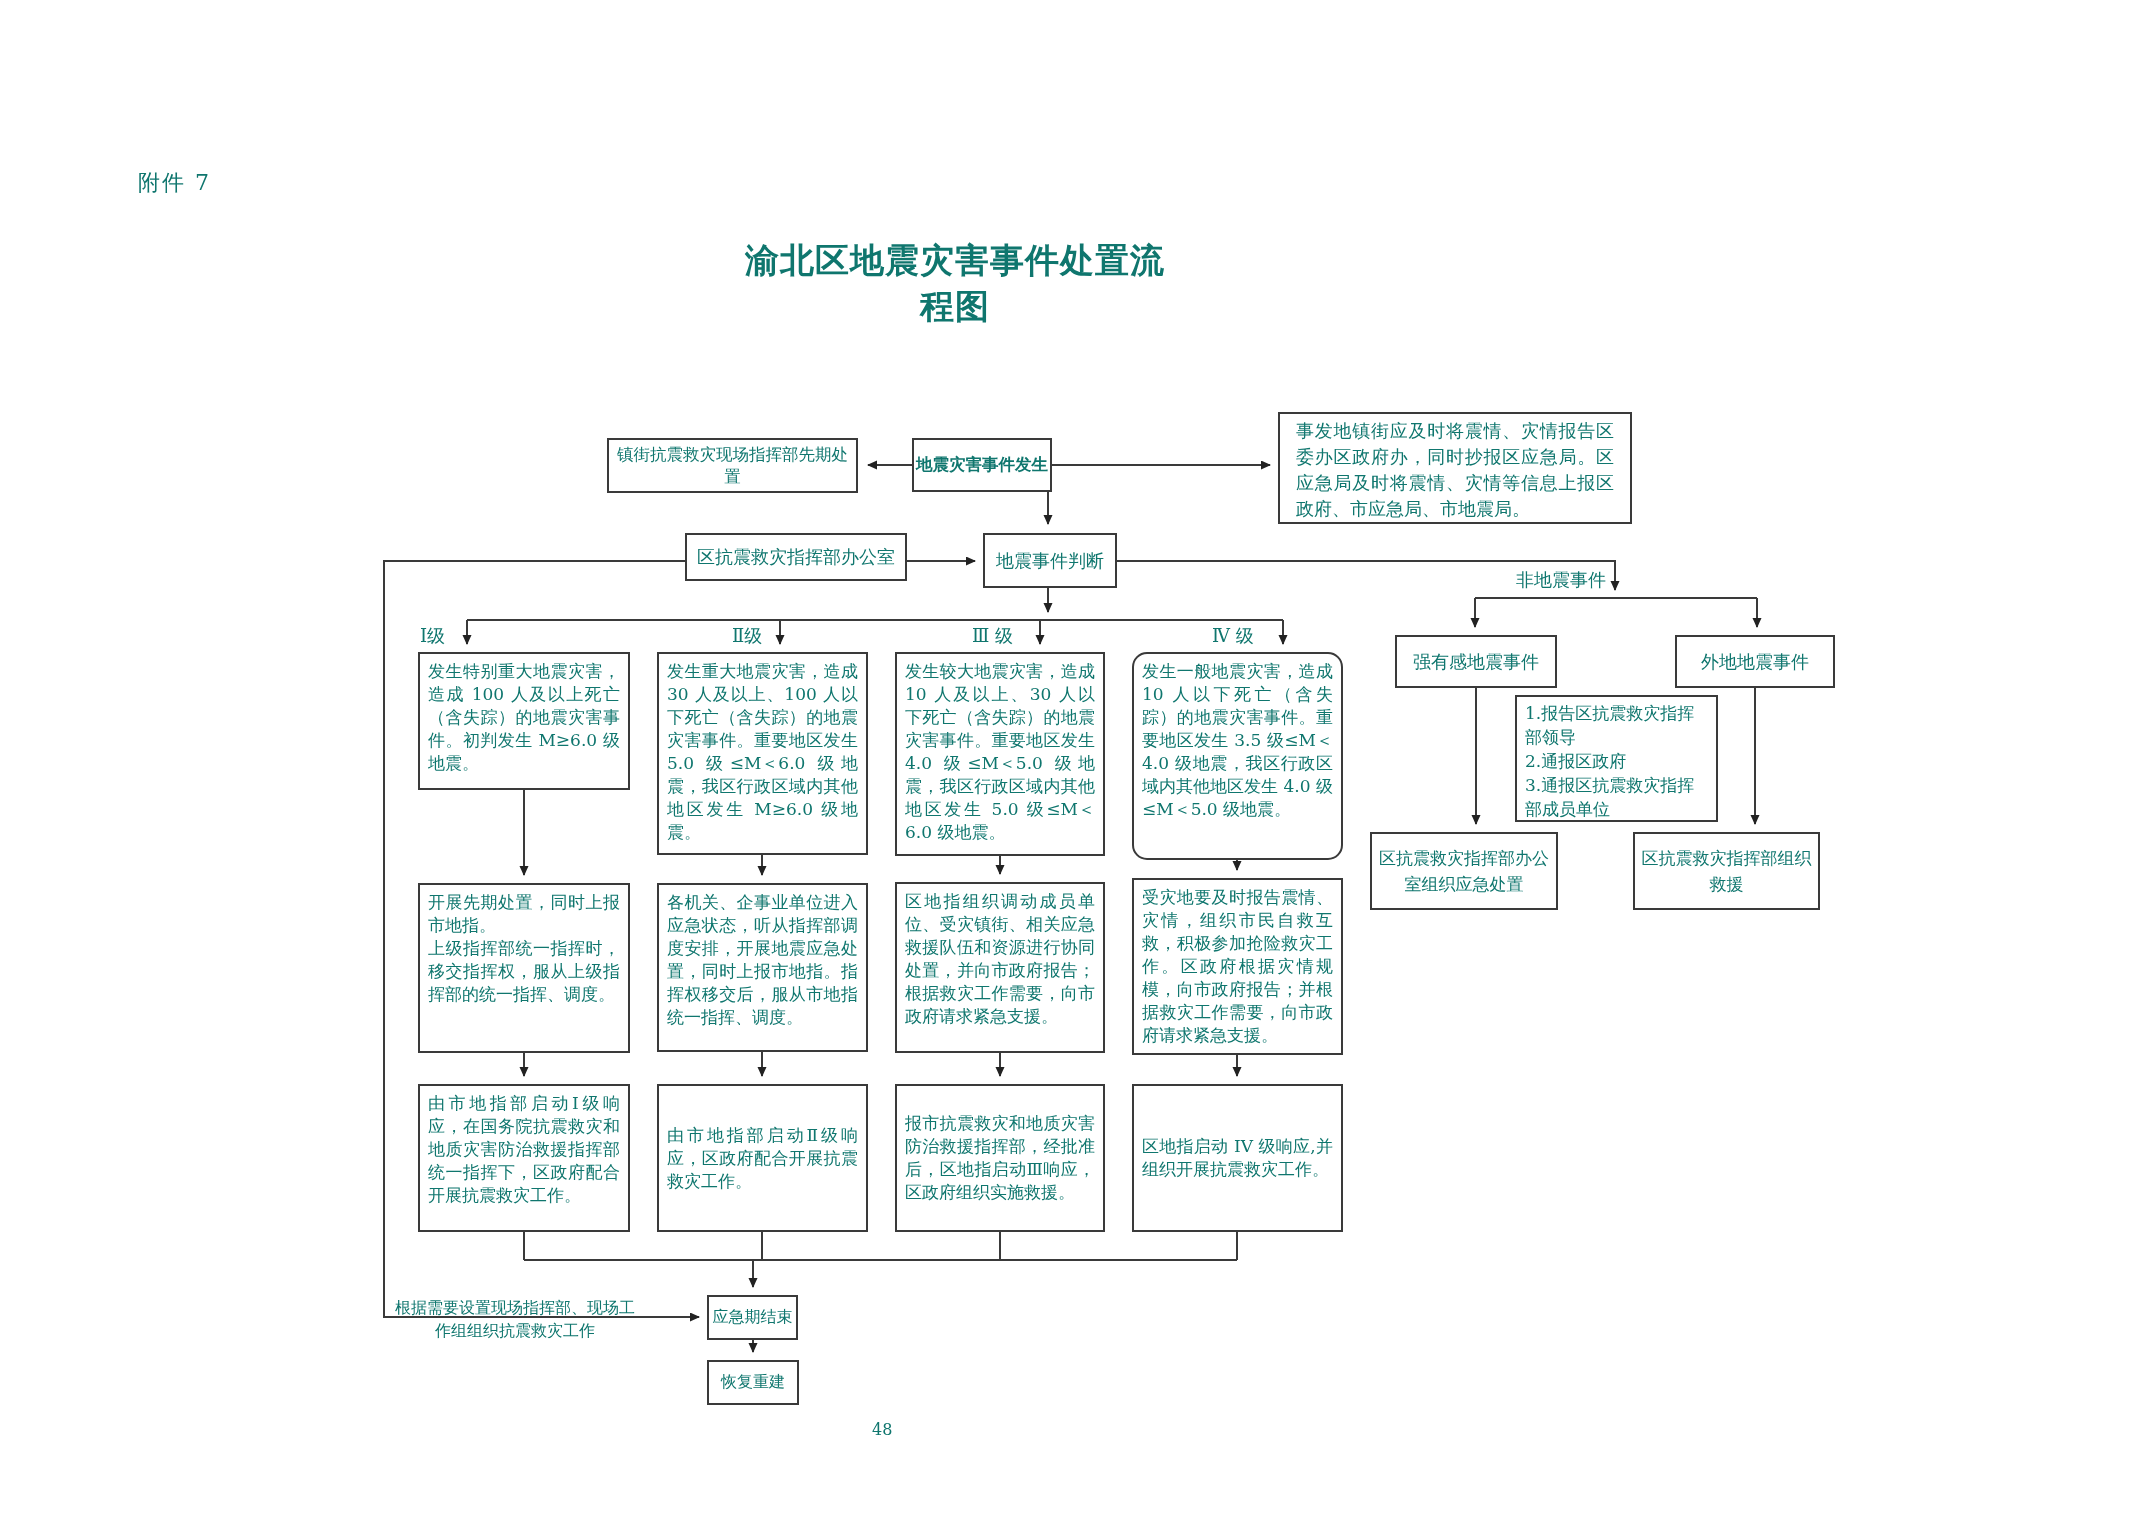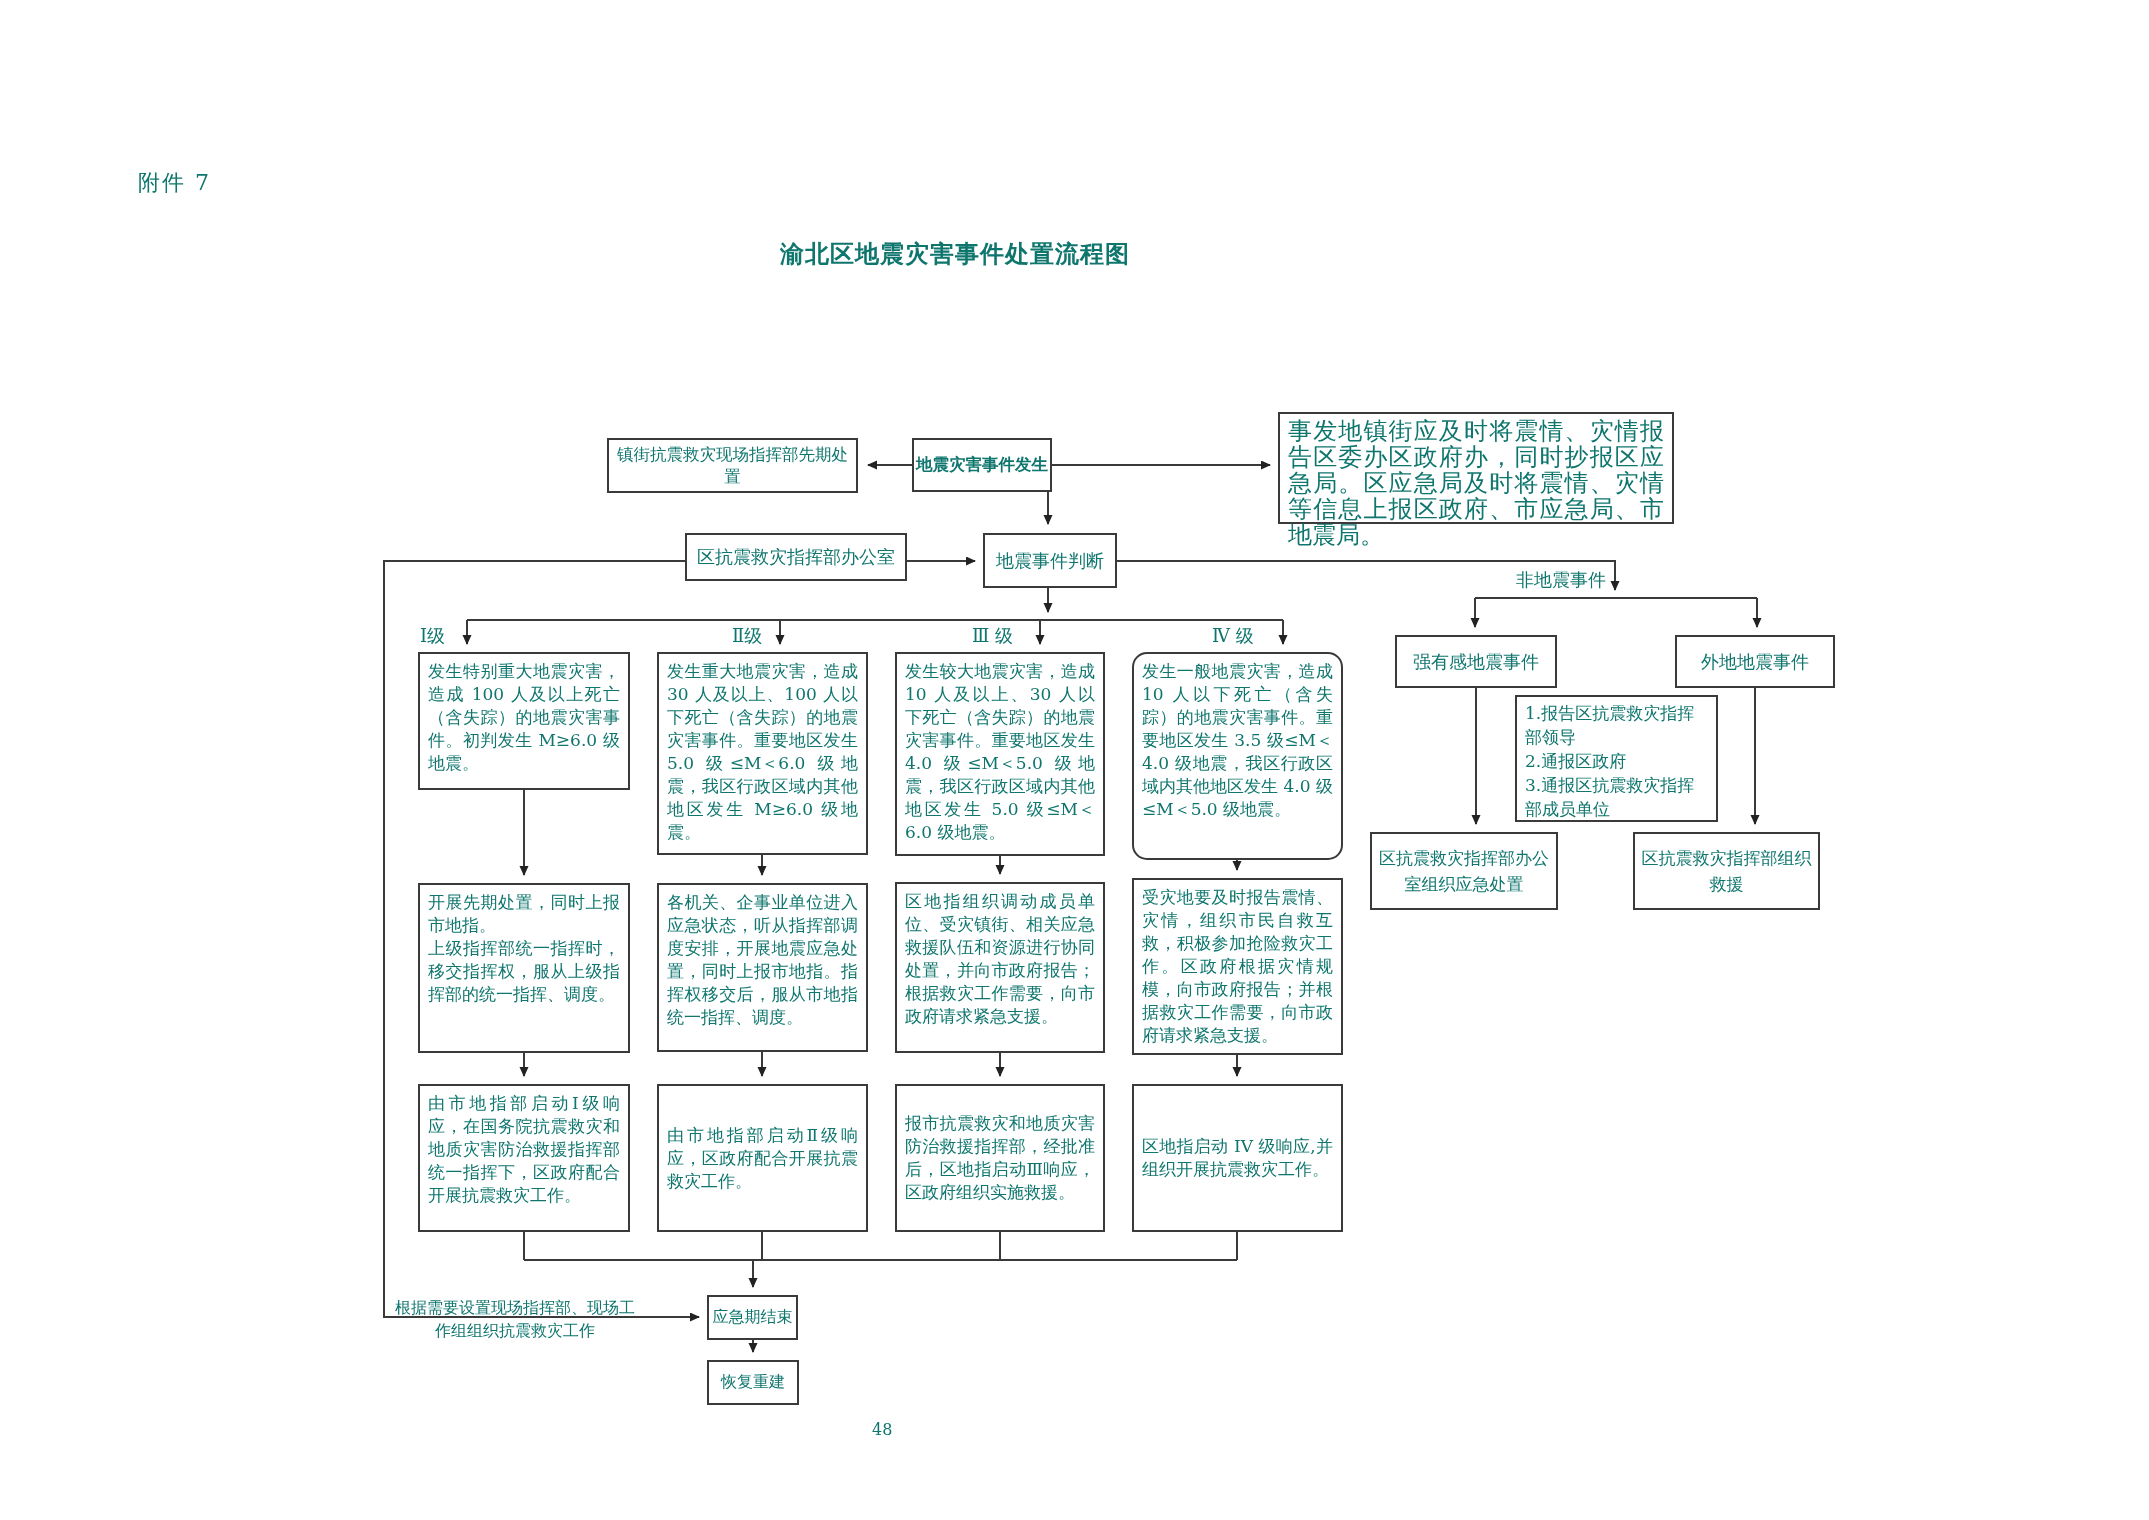--- a/index.html
+++ b/index.html
@@ -8,21 +8,21 @@
     width:2149px;height:1520px;
     background:#ffffff;
     font-family:"DejaVu Serif","Liberation Serif",serif;
     color:#0f766e;
     overflow:hidden;
     margin-top:20px;
   }
   .attach{position:absolute;left:138px;top:148px;font-size:22px;letter-spacing:2px;}
   .title{
     position:absolute;left:730px;top:218px;width:450px;
-    text-align:center;font-size:24px;font-weight:bold;letter-spacing:1px;
+    text-align:center;font-size:34px;font-weight:bold;letter-spacing:1px;
   }
   .pageno{position:absolute;left:872px;top:1400px;font-size:16px;}
   .node{
     position:absolute;box-sizing:border-box;
     border:2px solid #3a3a3a;background:#fff;
   }
   .center{display:flex;align-items:center;justify-content:center;text-align:center;}
   .txt{font-size:17px;line-height:23px;padding:6px 8px;white-space:pre-line;text-align:justify;}
   .lbl{position:absolute;font-size:18px;white-space:nowrap;}
   svg.wires{position:absolute;left:0;top:0;}
@@ -78,21 +78,21 @@
       <path d="M753,1240 L753,1267" marker-end="url(#ah)"></path>
       <path d="M753,1320 L753,1332" marker-end="url(#ah)"></path>
     </g>
   </svg>
 
   <div class="attach">附件 7</div>
   <div class="title">渝北区地震灾害事件处置流程图</div>
 
   <div class="node center" style="left:607px;top:418px;width:251px;height:55px;font-size:16.5px;">镇街抗震救灾现场指挥部先期处置</div>
   <div class="node center" style="left:912px;top:418px;width:140px;height:54px;font-size:16.5px;font-weight:bold;">地震灾害事件发生</div>
-  <div class="node txt" style="left:1278px;top:392px;width:396px;height:112px;font-size:24px;line-height:26px;padding:4px 8px;">事发地镇街应及时将震情、灾情报告区委办区政府办，同时抄报区应急局。区应急局及时将震情、灾情等信息上报区政府、市应急局、市地震局。</div>
+  <div class="node txt" style="left:1278px;top:392px;width:354px;height:112px;font-size:18px;line-height:26px;padding:4px 16px;">事发地镇街应及时将震情、灾情报告区委办区政府办，同时抄报区应急局。区应急局及时将震情、灾情等信息上报区政府、市应急局、市地震局。</div>
 
   <div class="node center" style="left:685px;top:513px;width:222px;height:48px;font-size:18px;">区抗震救灾指挥部办公室</div>
   <div class="node center" style="left:983px;top:513px;width:134px;height:55px;font-size:18px;">地震事件判断</div>
 
   <div class="lbl" style="left:420px;top:604px;">Ⅰ级</div>
   <div class="lbl" style="left:732px;top:604px;">Ⅱ级</div>
   <div class="lbl" style="left:972px;top:604px;">Ⅲ 级</div>
   <div class="lbl" style="left:1212px;top:604px;">Ⅳ 级</div>
   <div class="lbl" style="left:1516px;top:548px;">非地震事件</div>
 

